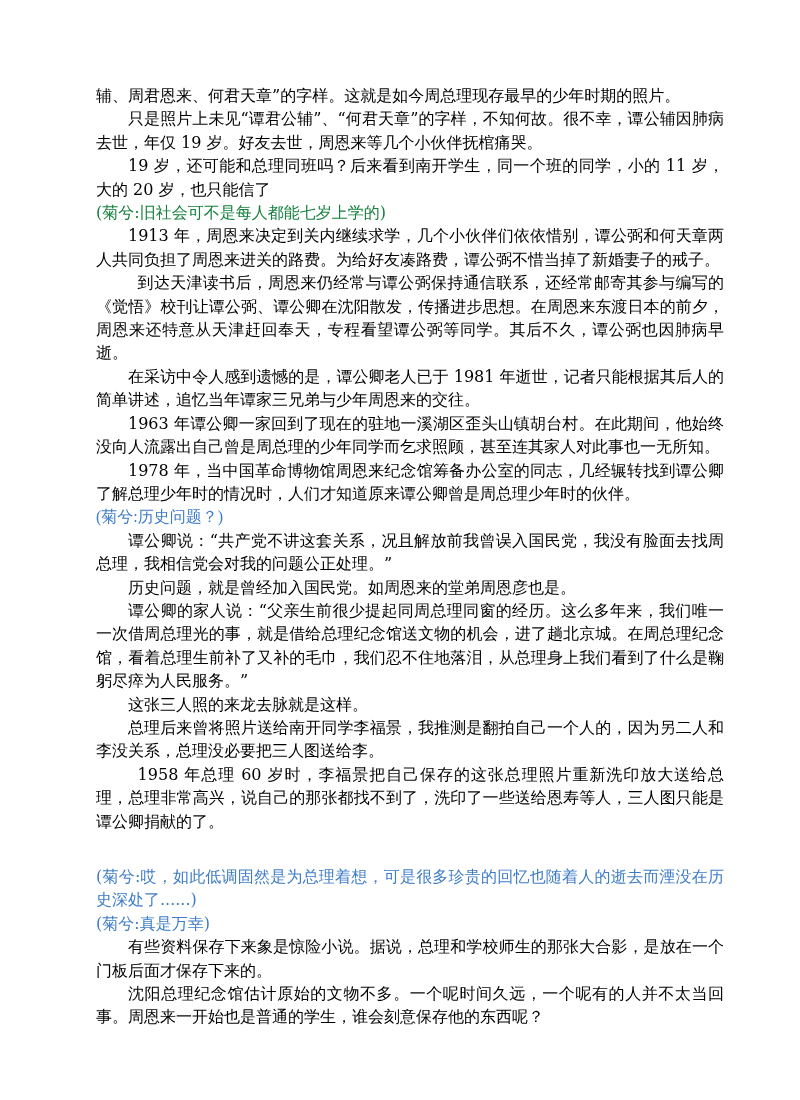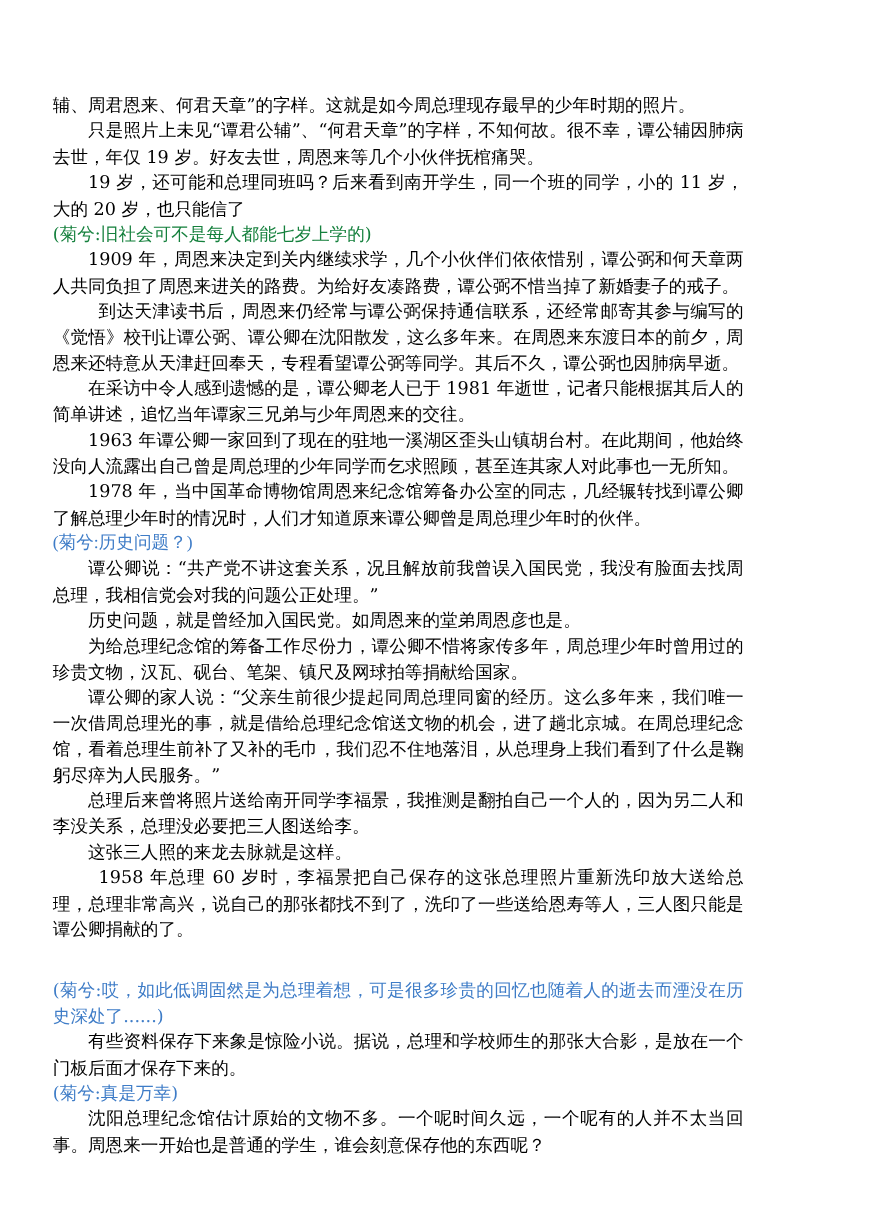--- a/index.html
+++ b/index.html
@@ -11,21 +11,21 @@
     width: 800px;
     height: 1100px;
     font-family: "DejaVu Serif", "Liberation Serif", serif;
     color: #000000;
     overflow: hidden;
   }
   .page {
     box-sizing: border-box;
     width: 670px;
     height: 1100px;
-    padding: 84px 84px 0 48px;
+    padding: 84px 84px 0 96px;
   }
   .doc-body {
     width: 628px;
     font-size: 16px;
     line-height: 23.4px;
     text-align: justify;
     word-break: break-all;
   }
   .para {
     margin: 0;
@@ -38,31 +38,30 @@
 </style>
 </head>
 <body>
 
 <div class="page">
   <div class="doc-body">
       <p class="para body indent-none">辅、周君恩来、何君天章”的字样。这就是如今周总理现存最早的少年时期的照片。</p>
       <p class="para body indent-normal">只是照片上未见“谭君公辅”、“何君天章”的字样，不知何故。很不幸，谭公辅因肺病去世，年仅 19 岁。好友去世，周恩来等几个小伙伴抚棺痛哭。</p>
       <p class="para body indent-normal">19 岁，还可能和总理同班吗？后来看到南开学生，同一个班的同学，小的 11 岁，大的 20 岁，也只能信了</p>
       <p class="para note indent-none" style="color: #15803d;">(菊兮:旧社会可不是每人都能七岁上学的)</p>
-      <p class="para body indent-normal">1909 年，周恩来决定到关内继续求学，几个小伙伴们依依惜别，谭公弼和何天章两人共同负担了周恩来进关的路费。为给好友凑路费，谭公弼不惜当掉了新婚妻子的戒子。</p>
-      <p class="para body indent-large">到达天津读书后，周恩来仍经常与谭公弼保持通信联系，还经常邮寄其参与编写的《觉悟》校刊让谭公弼、谭公卿在沈阳散发，这么多年来。在周恩来东渡日本的前夕，周恩来还特意从天津赶回奉天，专程看望谭公弼等同学。其后不久，谭公弼也因肺病早逝。</p>
+      <p class="para body indent-normal">1913 年，周恩来决定到关内继续求学，几个小伙伴们依依惜别，谭公弼和何天章两人共同负担了周恩来进关的路费。为给好友凑路费，谭公弼不惜当掉了新婚妻子的戒子。</p>
+      <p class="para body indent-large">到达天津读书后，周恩来仍经常与谭公弼保持通信联系，还经常邮寄其参与编写的《觉悟》校刊让谭公弼、谭公卿在沈阳散发，传播进步思想。在周恩来东渡日本的前夕，周恩来还特意从天津赶回奉天，专程看望谭公弼等同学。其后不久，谭公弼也因肺病早逝。</p>
       <p class="para body indent-normal">在采访中令人感到遗憾的是，谭公卿老人已于 1981 年逝世，记者只能根据其后人的简单讲述，追忆当年谭家三兄弟与少年周恩来的交往。</p>
       <p class="para body indent-normal">1963 年谭公卿一家回到了现在的驻地一溪湖区歪头山镇胡台村。在此期间，他始终没向人流露出自己曾是周总理的少年同学而乞求照顾，甚至连其家人对此事也一无所知。</p>
       <p class="para body indent-normal">1978 年，当中国革命博物馆周恩来纪念馆筹备办公室的同志，几经辗转找到谭公卿了解总理少年时的情况时，人们才知道原来谭公卿曾是周总理少年时的伙伴。</p>
       <p class="para note indent-none" style="color: rgb(62, 124, 199); font-family: Liberation Serif, serif;">(菊兮:历史问题？)</p>
       <p class="para body indent-normal">谭公卿说：“共产党不讲这套关系，况且解放前我曾误入国民党，我没有脸面去找周总理，我相信党会对我的问题公正处理。”</p>
       <p class="para body indent-normal">历史问题，就是曾经加入国民党。如周恩来的堂弟周恩彦也是。</p>
-      <p class="para body indent-normal">为给总理纪念馆的筹备工作尽份力，谭公卿不惜将家传多年，周总理少年时曾用过的珍贵文物，汉瓦、砚台、笔架、镇尺及网球拍等捐献给国家。</p>
       <p class="para body indent-normal">谭公卿的家人说：“父亲生前很少提起同周总理同窗的经历。这么多年来，我们唯一一次借周总理光的事，就是借给总理纪念馆送文物的机会，进了趟北京城。在周总理纪念馆，看着总理生前补了又补的毛巾，我们忍不住地落泪，从总理身上我们看到了什么是鞠躬尽瘁为人民服务。”</p>
+      <p class="para body indent-normal">这张三人照的来龙去脉就是这样。</p>
       <p class="para body indent-normal">总理后来曾将照片送给南开同学李福景，我推测是翻拍自己一个人的，因为另二人和李没关系，总理没必要把三人图送给李。</p>
-      <p class="para body indent-normal">这张三人照的来龙去脉就是这样。</p>
       <p class="para body indent-large">1958 年总理 60 岁时，李福景把自己保存的这张总理照片重新洗印放大送给总理，总理非常高兴，说自己的那张都找不到了，洗印了一些送给恩寿等人，三人图只能是谭公卿捐献的了。</p>
       <p class="para note indent-none" style="color: rgb(62, 124, 199); margin-top: 32px;">(菊兮:哎，如此低调固然是为总理着想，可是很多珍贵的回忆也随着人的逝去而湮没在历史深处了......)</p>
+      <p class="para note indent-none" style="color: rgb(62, 124, 199);">(菊兮:真是万幸)</p>
       <p class="para body indent-normal">有些资料保存下来象是惊险小说。据说，总理和学校师生的那张大合影，是放在一个门板后面才保存下来的。</p>
-      <p class="para note indent-none" style="color: rgb(62, 124, 199);">(菊兮:真是万幸)</p>
       <p class="para body indent-normal">沈阳总理纪念馆估计原始的文物不多。一个呢时间久远，一个呢有的人并不太当回事。周恩来一开始也是普通的学生，谁会刻意保存他的东西呢？</p>
     </div>
 </div>
 
 </body></html>

